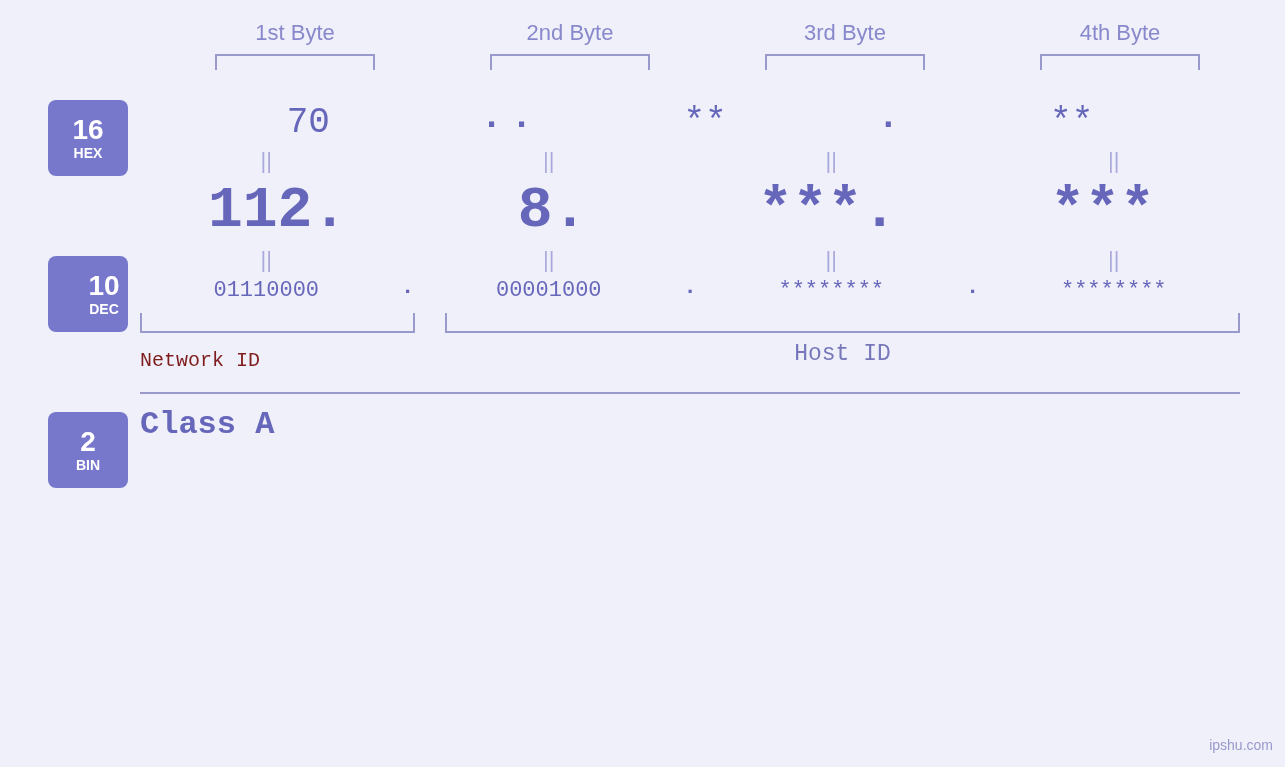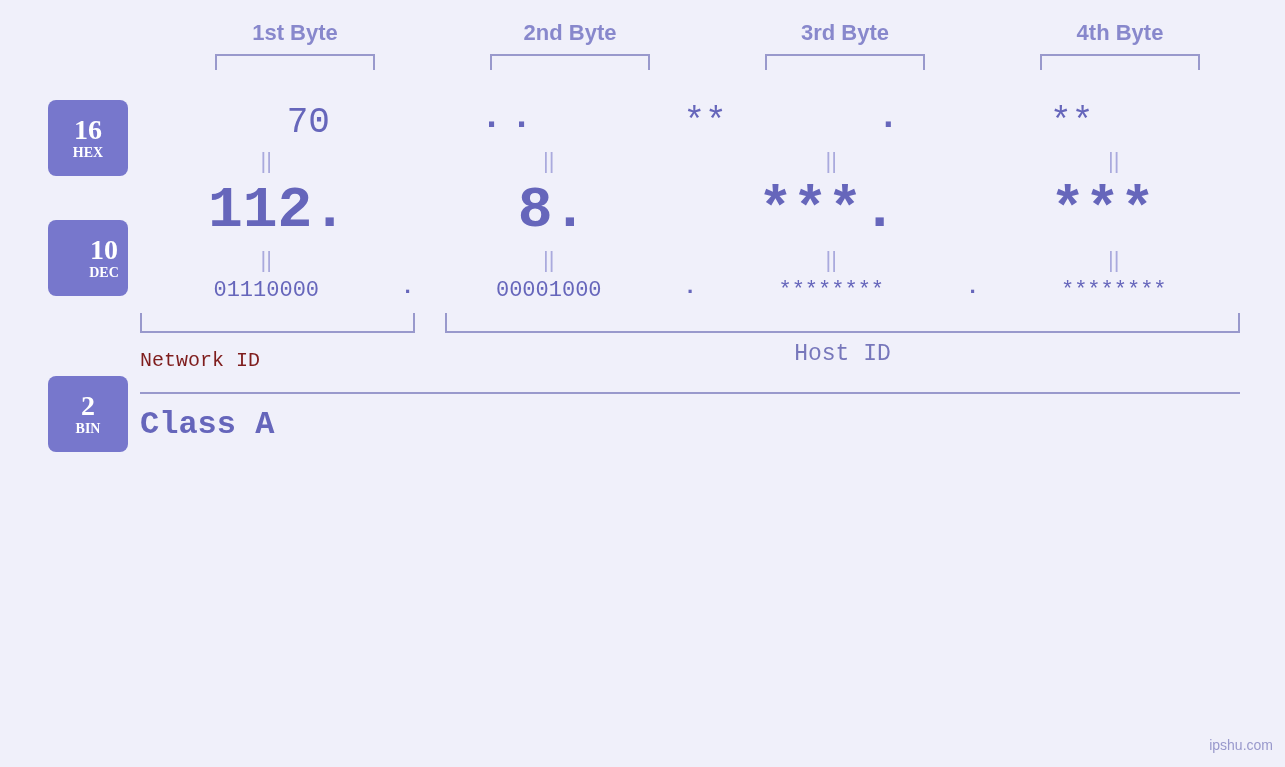--- a/index.html
+++ b/index.html
@@ -28,21 +28,21 @@
       width: 1100px;
       margin-left: 130px;
       margin-bottom: 8px;
     }
     .byte-header {
       flex: 1;
       text-align: center;
       color: #8888cc;
       font-size: 22px;
       font-family: Arial, sans-serif;
-      font-weight: 700;
+      font-weight: 400;
     }
 
     
     .bracket-row {
       display: flex;
       width: 1100px;
       margin-left: 130px;
       margin-bottom: 30px;
     }
     .bracket {
@@ -72,34 +72,34 @@
     .base-badge {
       background: #7777cc;
       color: white;
       border-radius: 8px;
       width: 80px;
       height: 76px;
       display: flex;
       flex-direction: column;
       align-items: center;
       justify-content: center;
-      font-family: Liberation Serif, serif;
+      font-family: Liberation Sans, sans-serif;
     }
     .base-badge .base-num {
       font-size: 28px;
       font-weight: bold;
       line-height: 1.1;
     }
     .base-badge .base-name {
       font-size: 14px;
       font-weight: bold;
     }
 
     .badge-hex { margin-top: 0; }
-    .badge-dec { margin-top: 44px; padding-left: 32px; }
+    .badge-dec { margin-top: 80px; padding-left: 32px; }
     .badge-bin { margin-top: 80px; }
 
     
     .values-row {
       display: flex;
       align-items: center;
       width: 1100px;
       justify-content: space-around;
     }
 

